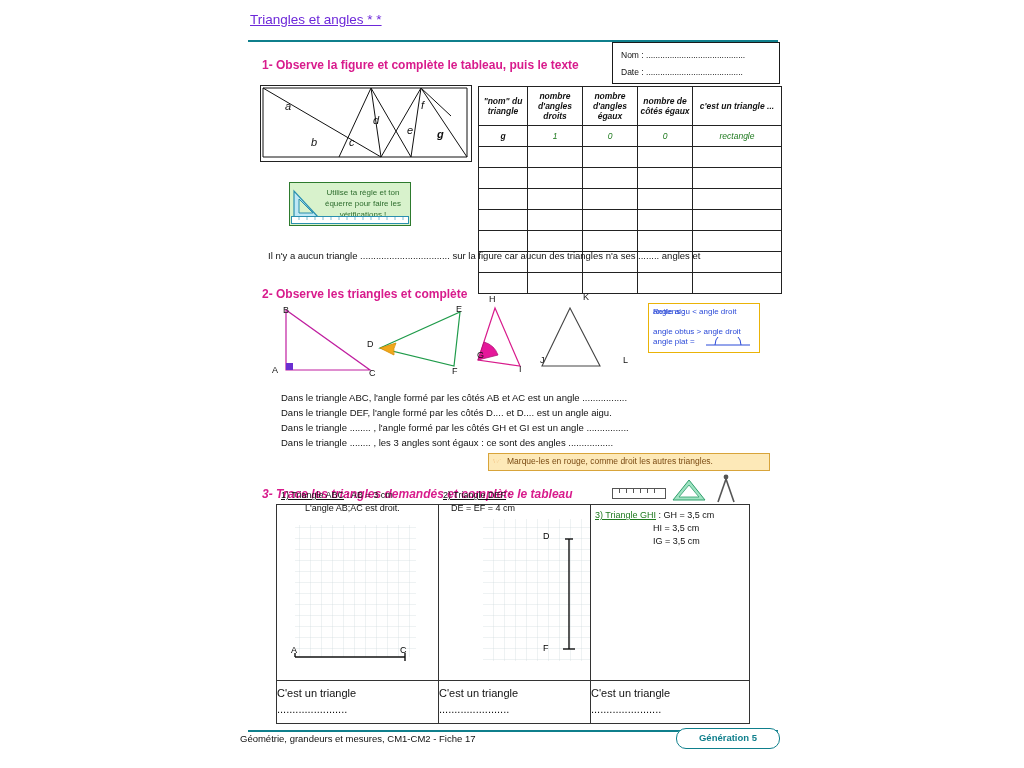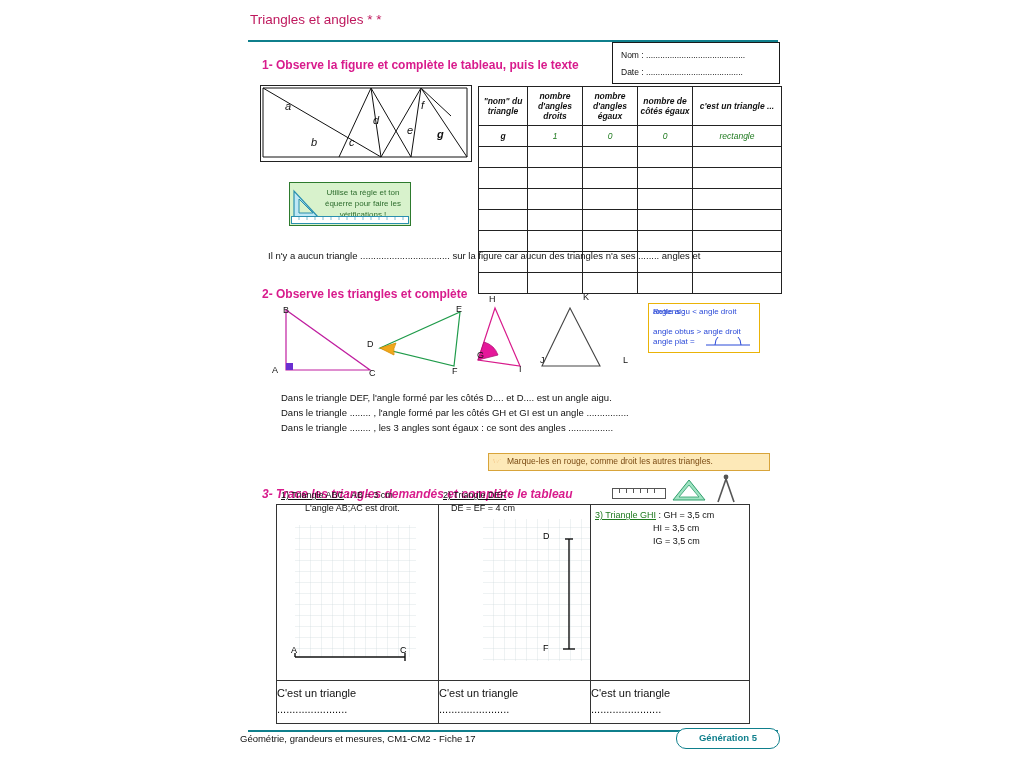--- a/index.html
+++ b/index.html
@@ -1,20 +1,20 @@
 <!DOCTYPE html>
 <html><head>
 <meta charset="utf-8">
 <style>
   html,body{margin:0;padding:0;}
   body{width:1024px;height:768px;background:#ffffff;font-family:"Liberation Sans",sans-serif;overflow:hidden;}
   .page{position:absolute;left:0;top:0;width:1024px;height:768px;}
 
   
-  .title{position:absolute;left:250px;top:12px;font-size:13.5px;color:#be185d;}
+  .title{position:absolute;left:250px;top:12px;font-size:13.5px;color:#6d28d9;text-decoration:underline;}
   .rule-top{position:absolute;left:248px;top:40px;width:530px;height:2px;background:#0f7f8c;}
   .rule-bottom{position:absolute;left:248px;top:730px;width:530px;height:2px;background:#0f7f8c;}
 
   .namebox{position:absolute;left:612px;top:42px;width:166px;height:40px;border:1px solid #1a1a1a;border-left:1px solid #1a1a1a;background:#fff;text-decoration:underline;}
   .namebox .ln{position:absolute;left:8px;font-size:8.5px;color:#111;white-space:nowrap;}
 
   .sec{position:absolute;font-size:12px;font-weight:bold;color:#d81b8c;text-align:center;}
 
   
   .fig1{position:absolute;left:260px;top:85px;width:210px;height:75px;border:1px solid #222;background:#fff;}
@@ -238,20 +238,21 @@
     <div class="rl" style="top:3px;text-align:right;">angle aigu &lt; angle droit</div>
     <div class="rl" style="top:23px;">angle obtus &gt; angle droit</div>
     <div class="rl" style="top:33px;">angle plat =</div>
     <svg width="46" height="10" viewBox="0 0 46 10" style="position:absolute;left:56px;top:33px;">
       <line x1="1" y1="8" x2="45" y2="8" stroke="#2b4ad8" stroke-width="1"></line>
       <path d="M10,8 A13,13 0 0 1 36,8" fill="none" stroke="#2b4ad8" stroke-width="1"></path>
     </svg>
   </div>
 
   <div class="para" style="left:281px;top:390px;width:480px;">
+    <div>Dans le triangle ABC, l'angle formé par les côtés AB et AC est un angle .................</div>
     <div>Dans le triangle DEF, l'angle formé par les côtés D.... et D.... est un angle aigu.</div>
     <div>Dans le triangle ........ , l'angle formé par les côtés GH et GI est un angle ................</div>
     <div>Dans le triangle ........ , les 3 angles sont égaux : ce sont des angles .................</div>
   </div>
 
   <div class="hint">
     <div class="hand">☞</div>
     <span>Marque-les en rouge, comme droit les autres triangles.</span>
   </div>
 

